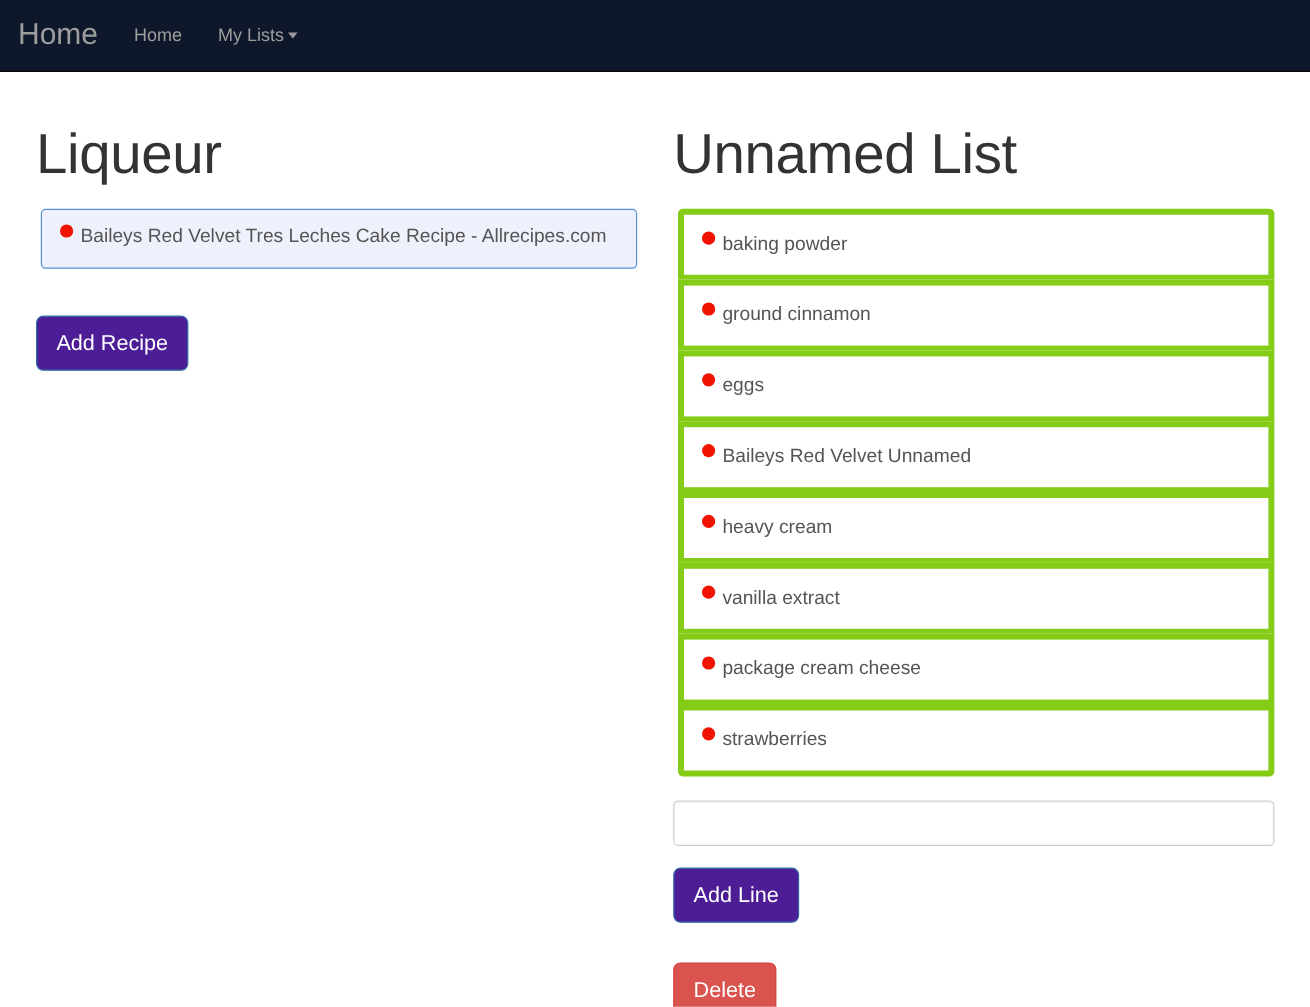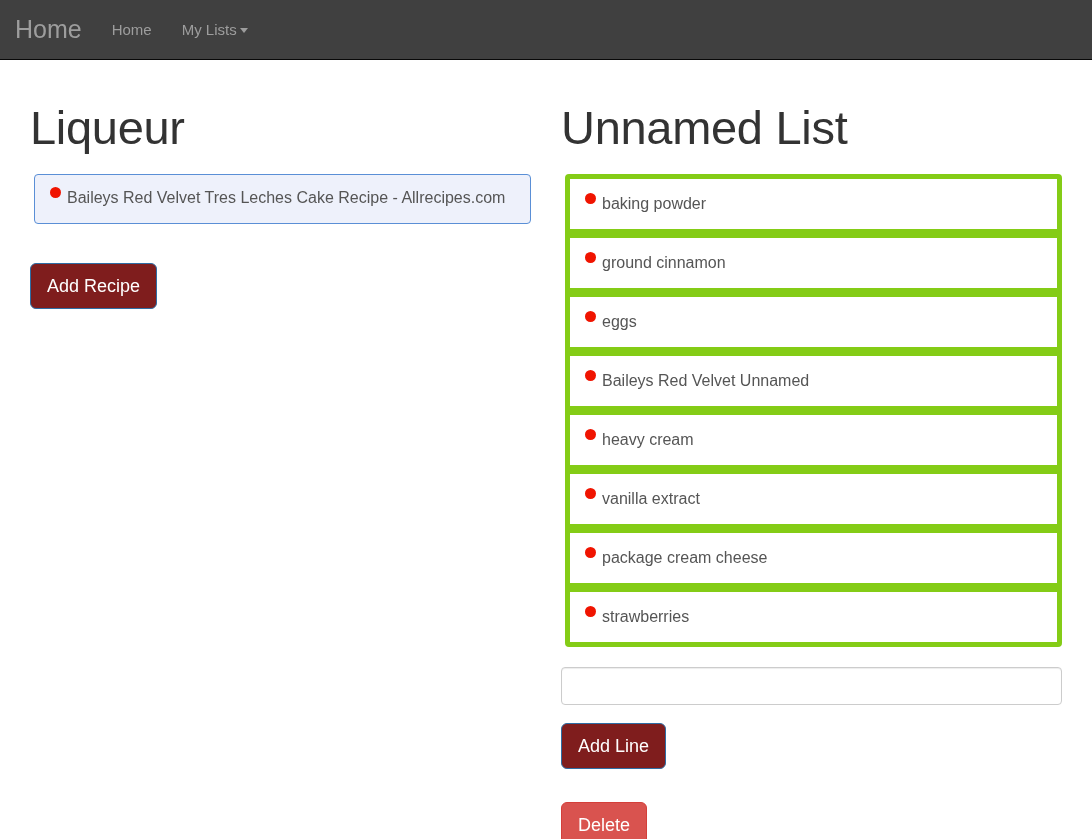--- a/index.html
+++ b/index.html
@@ -13,21 +13,21 @@
     font-family: "Liberation Sans", sans-serif;
     font-size: 14px;
     line-height: 1.428571429;
     color: #333333;
     overflow: hidden;
   }
 
   
   .navbar {
     height: 60px;
-    background: #404040;
+    background: #0f172a;
     border-bottom: 1px solid #080808;
     box-sizing: border-box;
     display: flex;
     align-items: center;
     padding: 0;
   }
   .navbar-brand {
     color: #9d9d9d;
     font-size: 25px;
     line-height: 1;
@@ -179,21 +179,21 @@
     text-align: center;
     white-space: nowrap;
     vertical-align: middle;
     cursor: pointer;
     border: 1px solid transparent;
     border-radius: 6px;
     font-family: "Liberation Sans", sans-serif;
   }
   .btn-primary {
     color: #ffffff;
-    background-color: #7f1d1d;
+    background-color: #4c1d95;
     border-color: #2e6da4;
   }
   .btn-danger {
     color: #ffffff;
     background-color: #d9534f;
     border-color: #d43f3a;
   }
 
   .mt-add-recipe { margin-top: 19px; }
   .mt-add-line { margin-top: 18px; }

